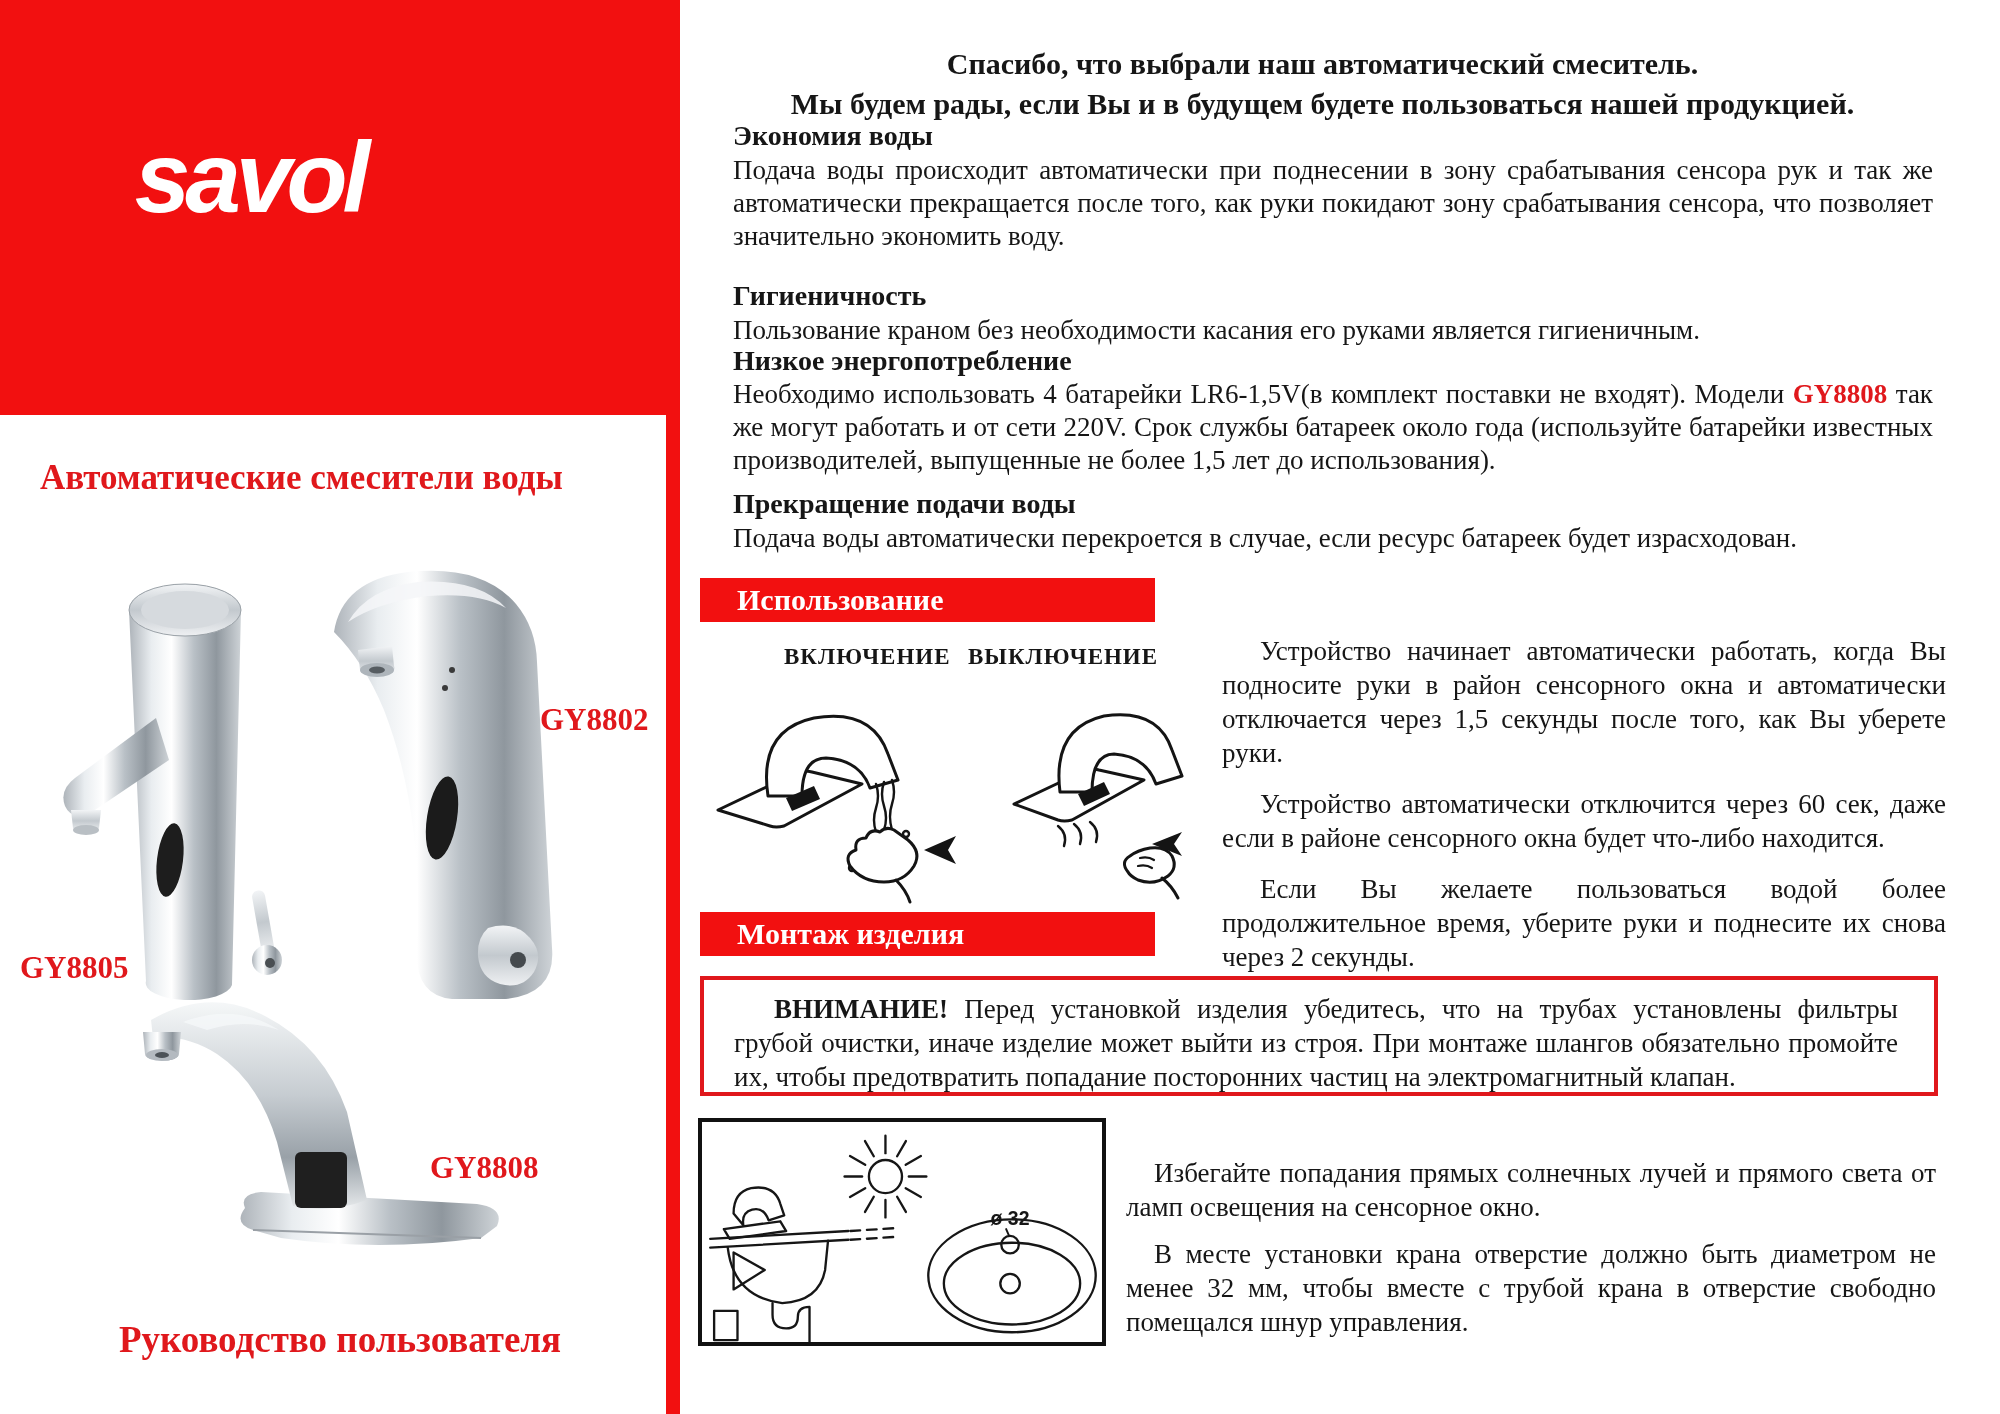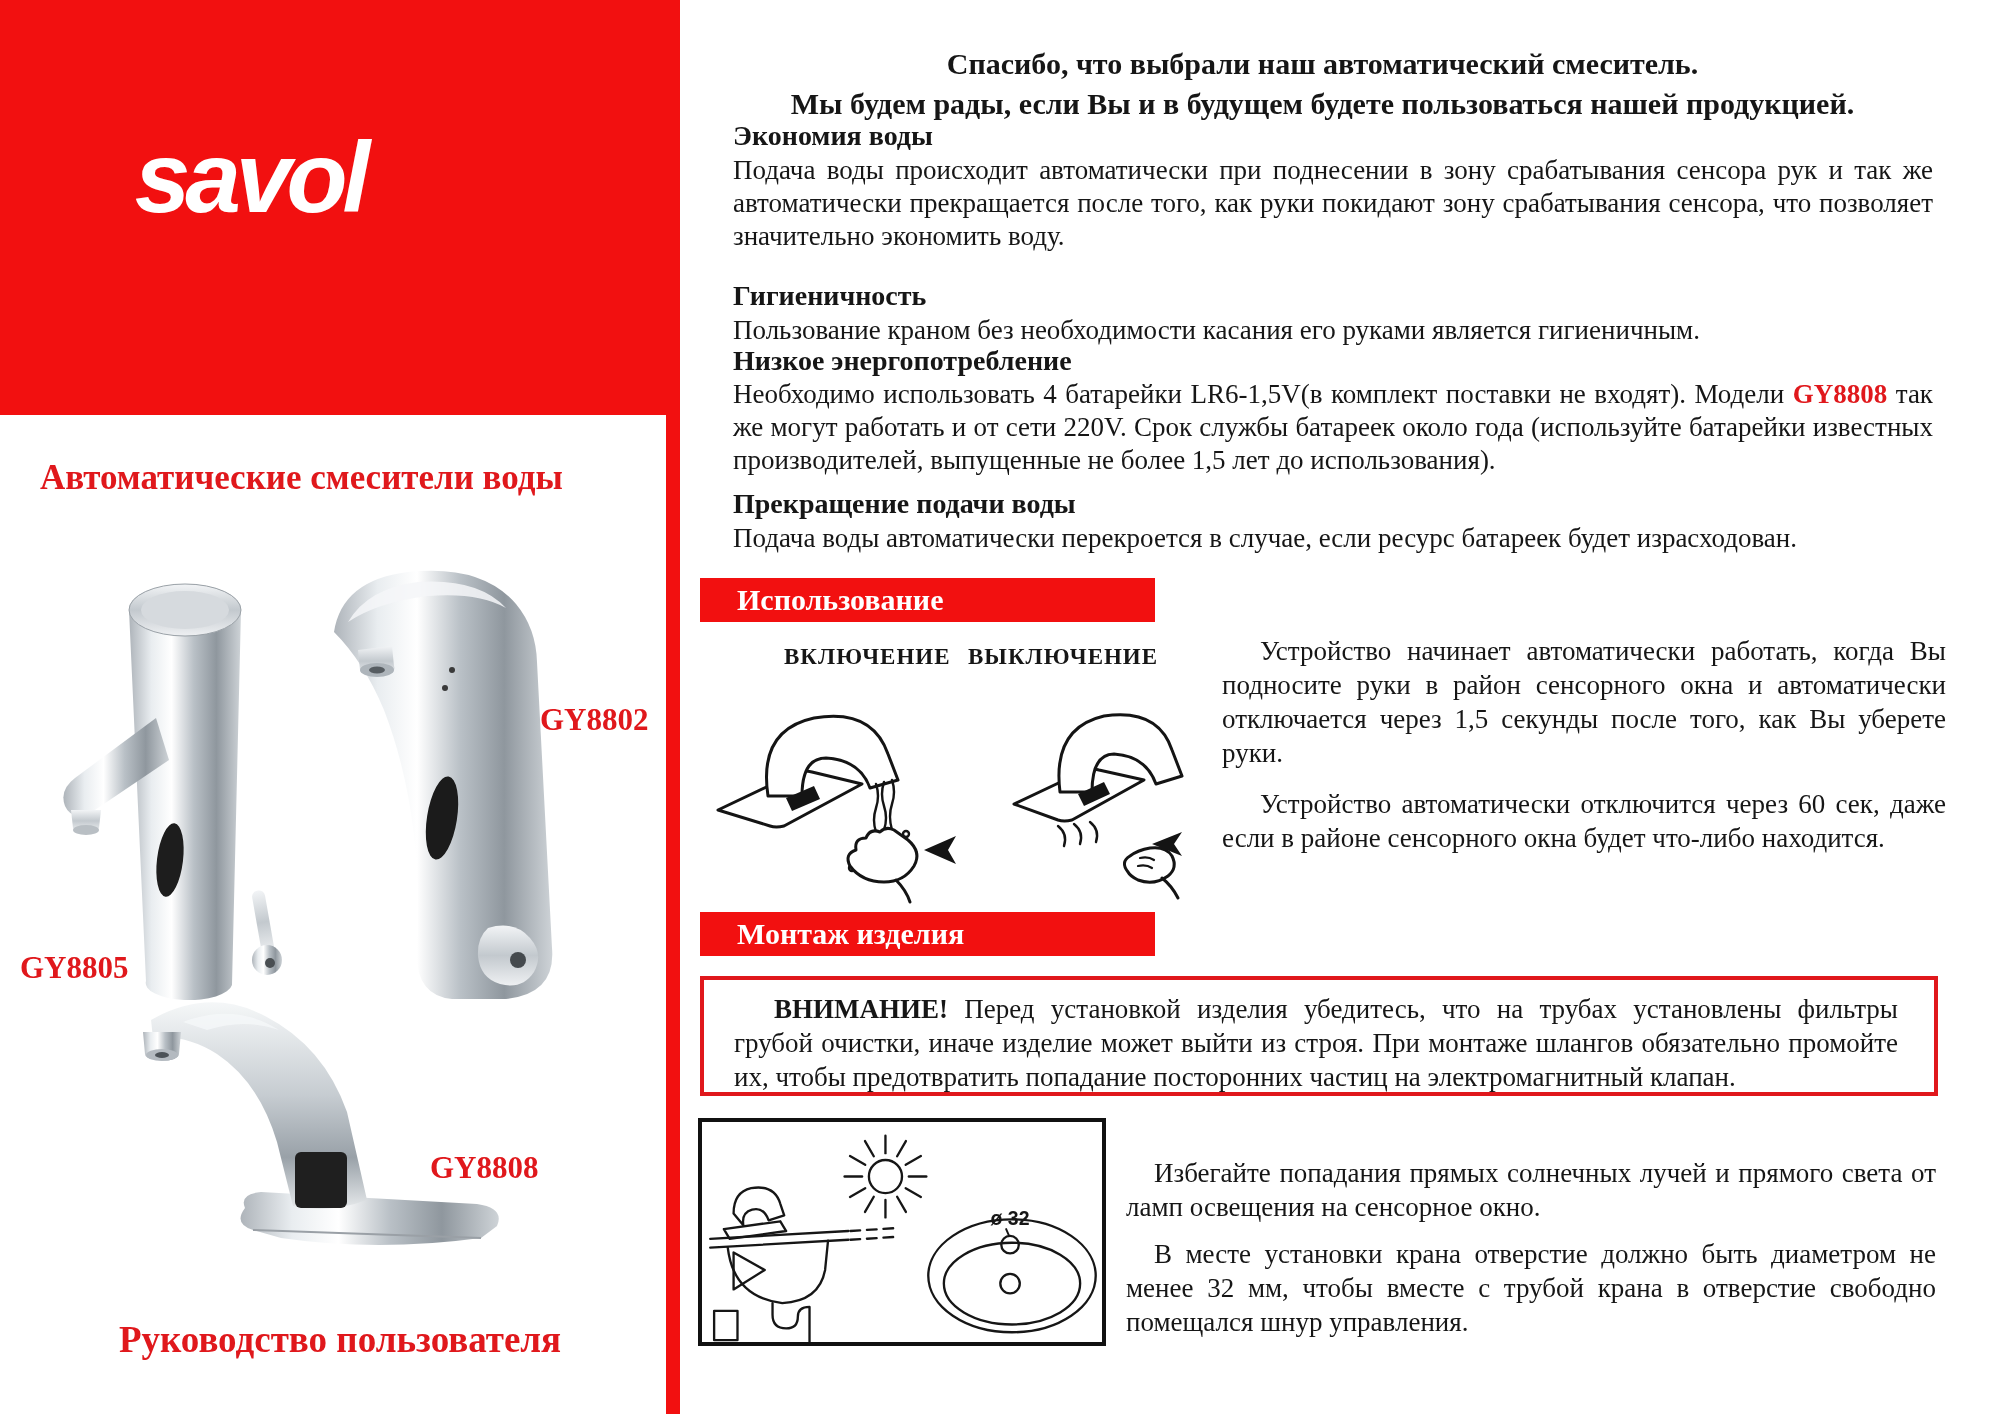--- a/index.html
+++ b/index.html
@@ -220,20 +220,21 @@
     </g>
     <path d="M128,196 q-8,-10 2,-16 q8,-6 20,-8 q16,-2 22,8 q6,12 -4,20 q-14,10 -30,4 q-8,-4 -10,-8 Z" fill="#fff"></path>
     <path d="M140,182 q8,-2 14,2 M138,190 q8,-2 14,2" stroke-width="2.2"></path>
     <path d="M162,202 q10,8 16,20"></path>
     <polygon points="182,156 152,168 182,180 174,168" fill="#141414" stroke="none"></polygon>
   </svg>
 
   <div class="abs usage-text">
     <p>Устройство начинает автоматически работать, когда Вы подносите руки в район сенсорного окна и автоматически отключается через 1,5 секунды после того, как Вы уберете руки.</p>
     <p>Устройство автоматически отключится через 60 сек, даже если в районе сенсорного окна будет что-либо находится.</p>
+    <p>Если Вы желаете пользоваться водой более продолжительное время, уберите руки и поднесите их снова через 2 секунды.</p>
   </div>
 
   <div class="abs banner" style="top:912px;">Монтаж изделия</div>
 
   <div class="abs warning-box">
     <p><b>ВНИМАНИЕ!</b><span> Перед установкой изделия убедитесь, что на трубах установлены фильтры грубой очистки, иначе изделие может выйти из строя. При монтаже шлангов обязательно промойте их, чтобы предотвратить попадание посторонних частиц на электромагнитный клапан.</span></p>
   </div>
 
   <div class="abs diagram-box">
     <svg width="400" height="220" viewBox="0 0 406 226" fill="none" stroke="#161616" stroke-width="2.4" stroke-linecap="round" stroke-linejoin="round">

